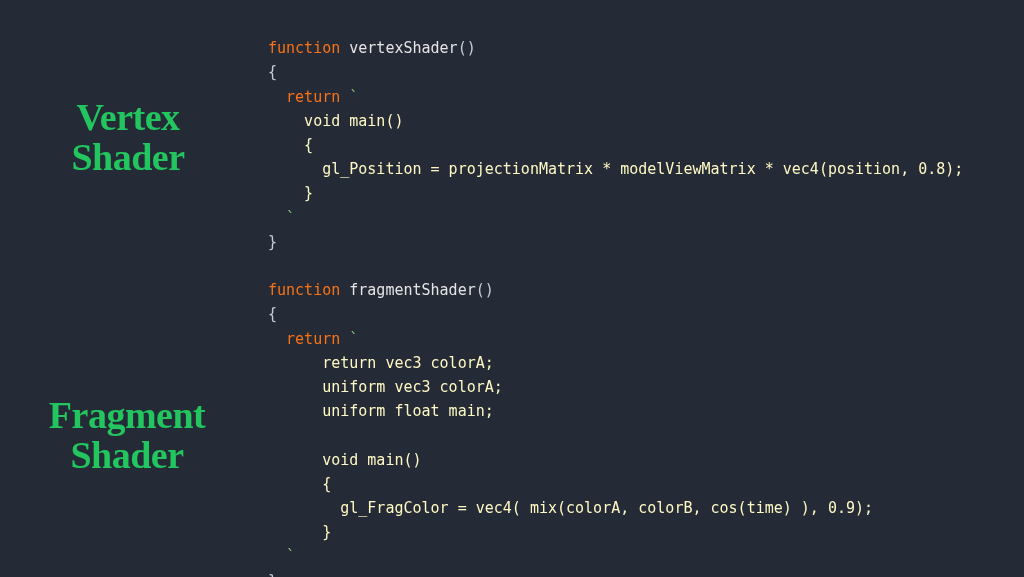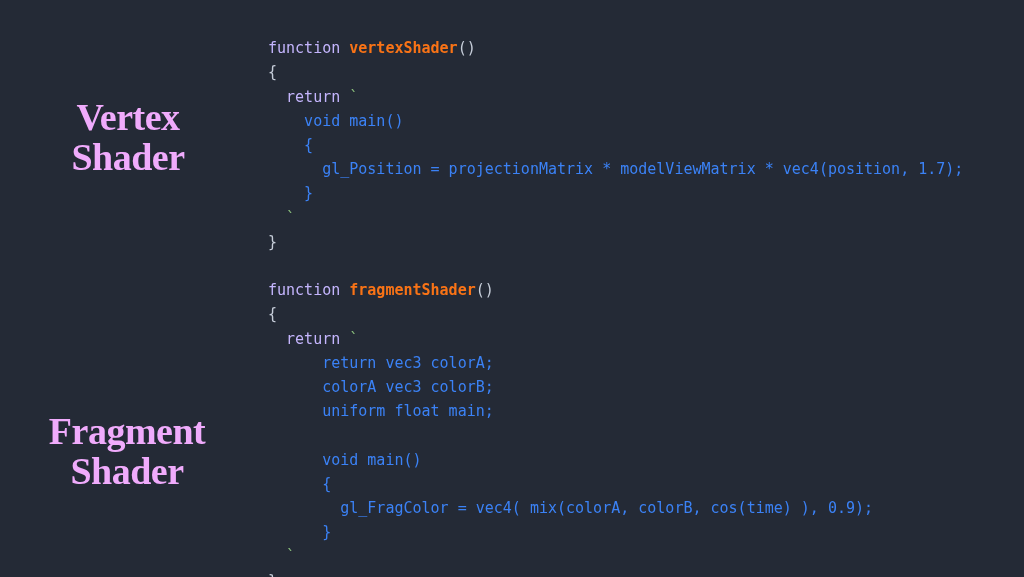--- a/index.html
+++ b/index.html
@@ -6,44 +6,44 @@
   body {
     background: #242a36;
     width: 1024px;
     height: 577px;
     overflow: hidden;
     font-family: "Menlo", "Consolas", "DejaVu Sans Mono", monospace;
     position: relative;
   }
   .label {
     position: absolute;
-    color: #f0abfc;
+    color: #22c55e;
     font-family: Georgia, "Times New Roman", serif;
     font-weight: 900;
     font-size: 38px;
     line-height: 1.05;
     text-align: center;
     letter-spacing: -0.5px;
   }
   .label-vertex { left: 28px; top: 98px; width: 200px; }
-  .label-fragment { left: 12px; top: 412px; width: 230px; }
+  .label-fragment { left: 12px; top: 396px; width: 230px; }
 
   .code {
     position: absolute;
     left: 268px;
     top: 12px;
     font-size: 15px;
     line-height: 24.2px;
     white-space: pre;
     color: #a7b0bf;
   }
-  .kw   { color: #c4b5fd; }   
-  .fn   { color: #f97316; font-weight: bold; }   
+  .kw   { color: #f97316; }   
+  .fn   { color: #e5e5e5; }   
   .pn   { color: #c6cdd9; }   
-  .str  { color: #3b82f6; }   
+  .str  { color: #fef9c3; }   
   .bt   { color: #8cc17d; }   
 </style>
 </head>
 <body>
 
 <div class="label label-vertex">
   <span>Vertex</span><br>
   <span>Shader</span>
 </div>
 
@@ -51,30 +51,30 @@
   <span>Fragment</span><br>
   <span>Shader</span>
 </div>
 
 <div class="code">
 <span class="kw">function</span> <span class="fn">vertexShader</span><span class="pn">()</span>
 <span class="pn">{</span>
   <span class="kw">return</span> <span class="bt">`</span>
 <span class="str">    void main()</span>
 <span class="str">    {</span>
-<span class="str">      gl_Position = projectionMatrix * modelViewMatrix * vec4(position, 1.7);</span>
+<span class="str">      gl_Position = projectionMatrix * modelViewMatrix * vec4(position, 0.8);</span>
 <span class="str">    }</span>
 <span class="str">  </span><span class="bt">`</span>
 <span class="pn">}</span>
 
 <span class="kw">function</span> <span class="fn">fragmentShader</span><span class="pn">()</span>
 <span class="pn">{</span>
   <span class="kw">return</span> <span class="bt">`</span>
 <span class="str">      return vec3 colorA;</span>
-<span class="str">      colorA vec3 colorB;</span>
+<span class="str">      uniform vec3 colorA;</span>
 <span class="str">      uniform float main;</span>
 <span class="str"></span>
 <span class="str">      void main()</span>
 <span class="str">      {</span>
 <span class="str">        gl_FragColor = vec4( mix(colorA, colorB, cos(time) ), 0.9);</span>
 <span class="str">      }</span>
 <span class="str">  </span><span class="bt">`</span>
 <span class="pn">}</span>
 </div>
 

